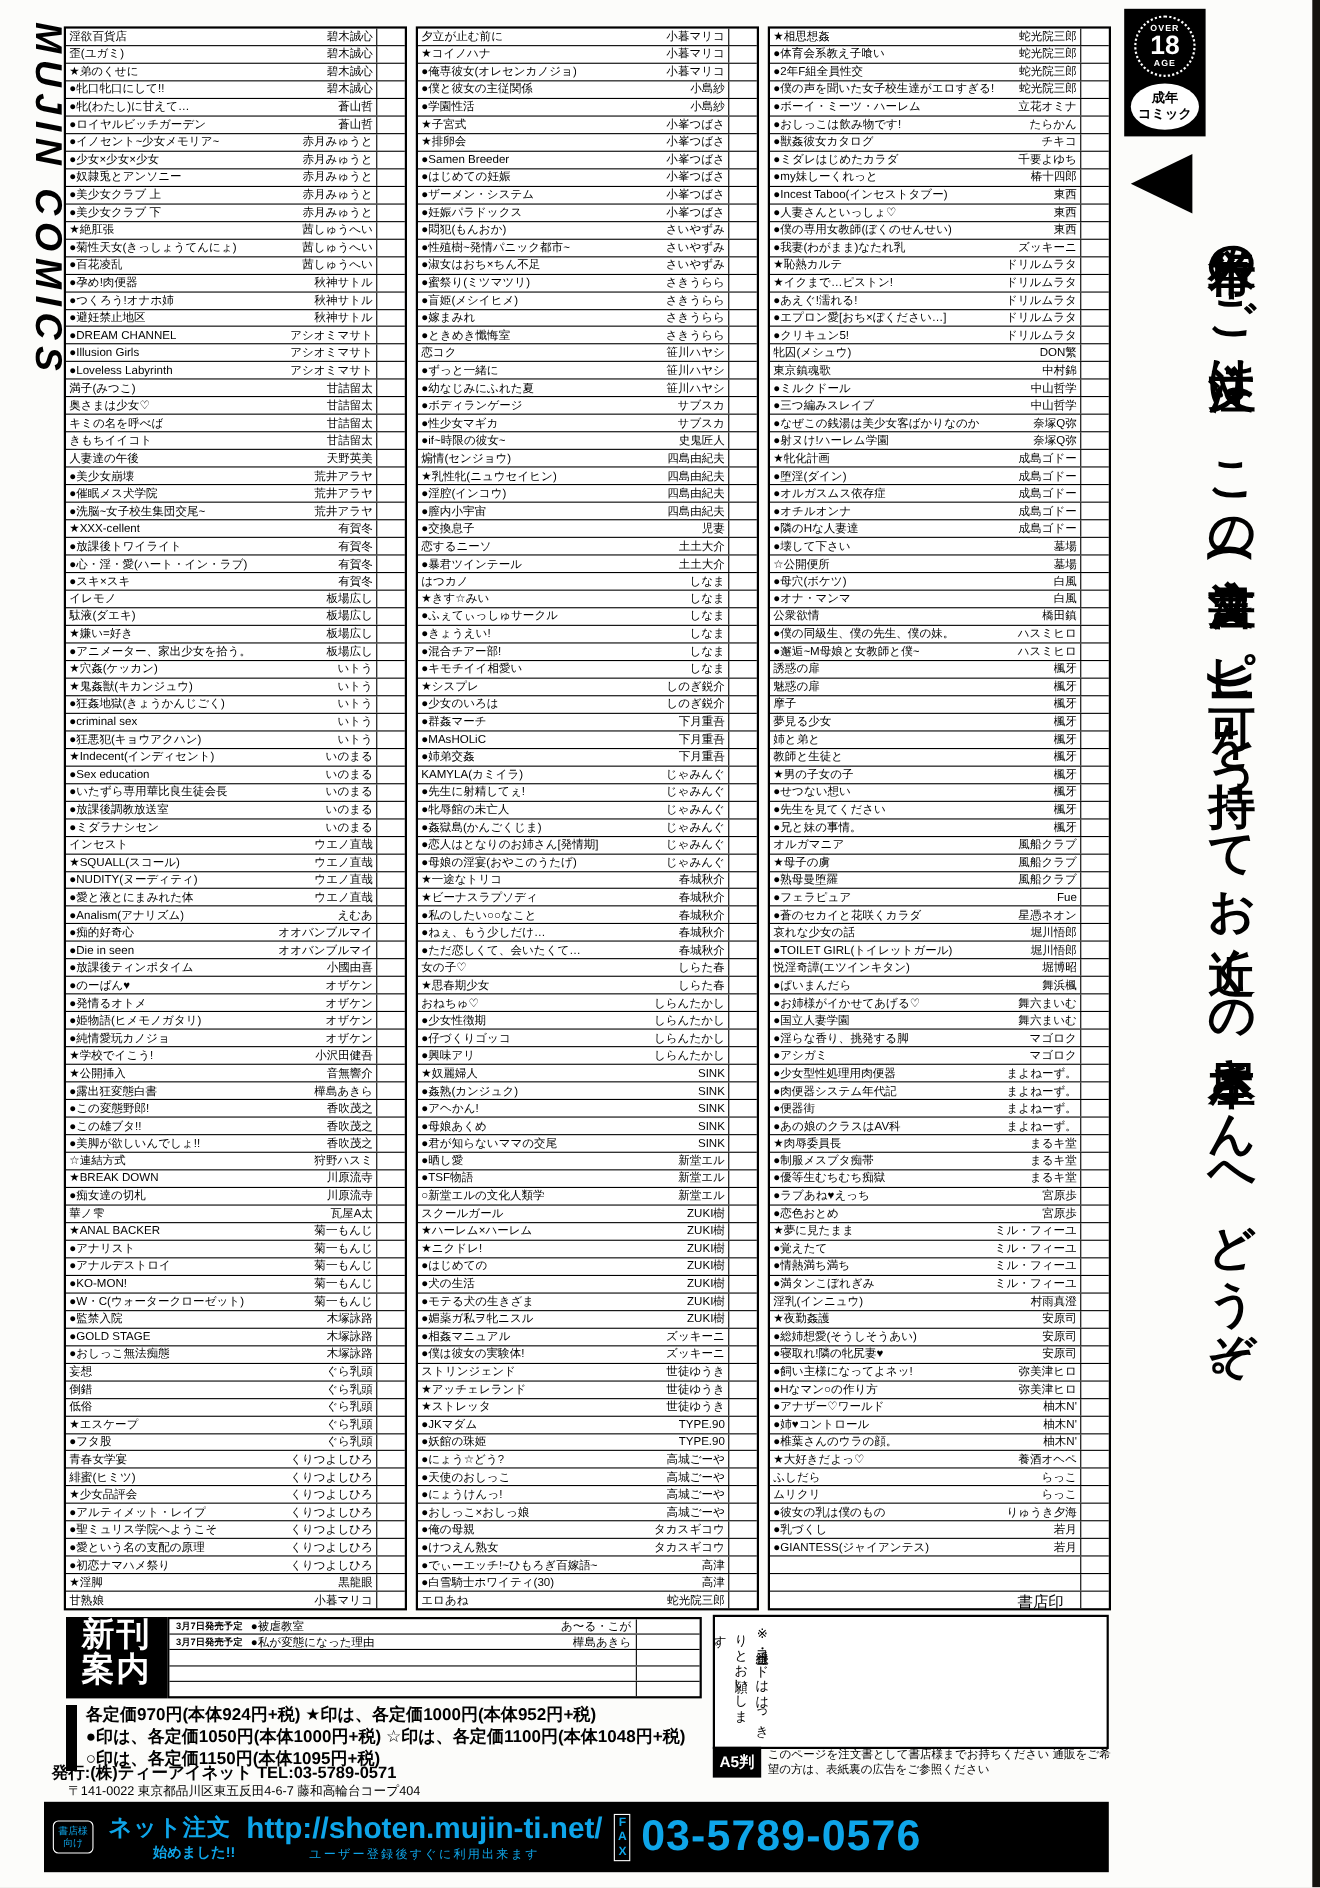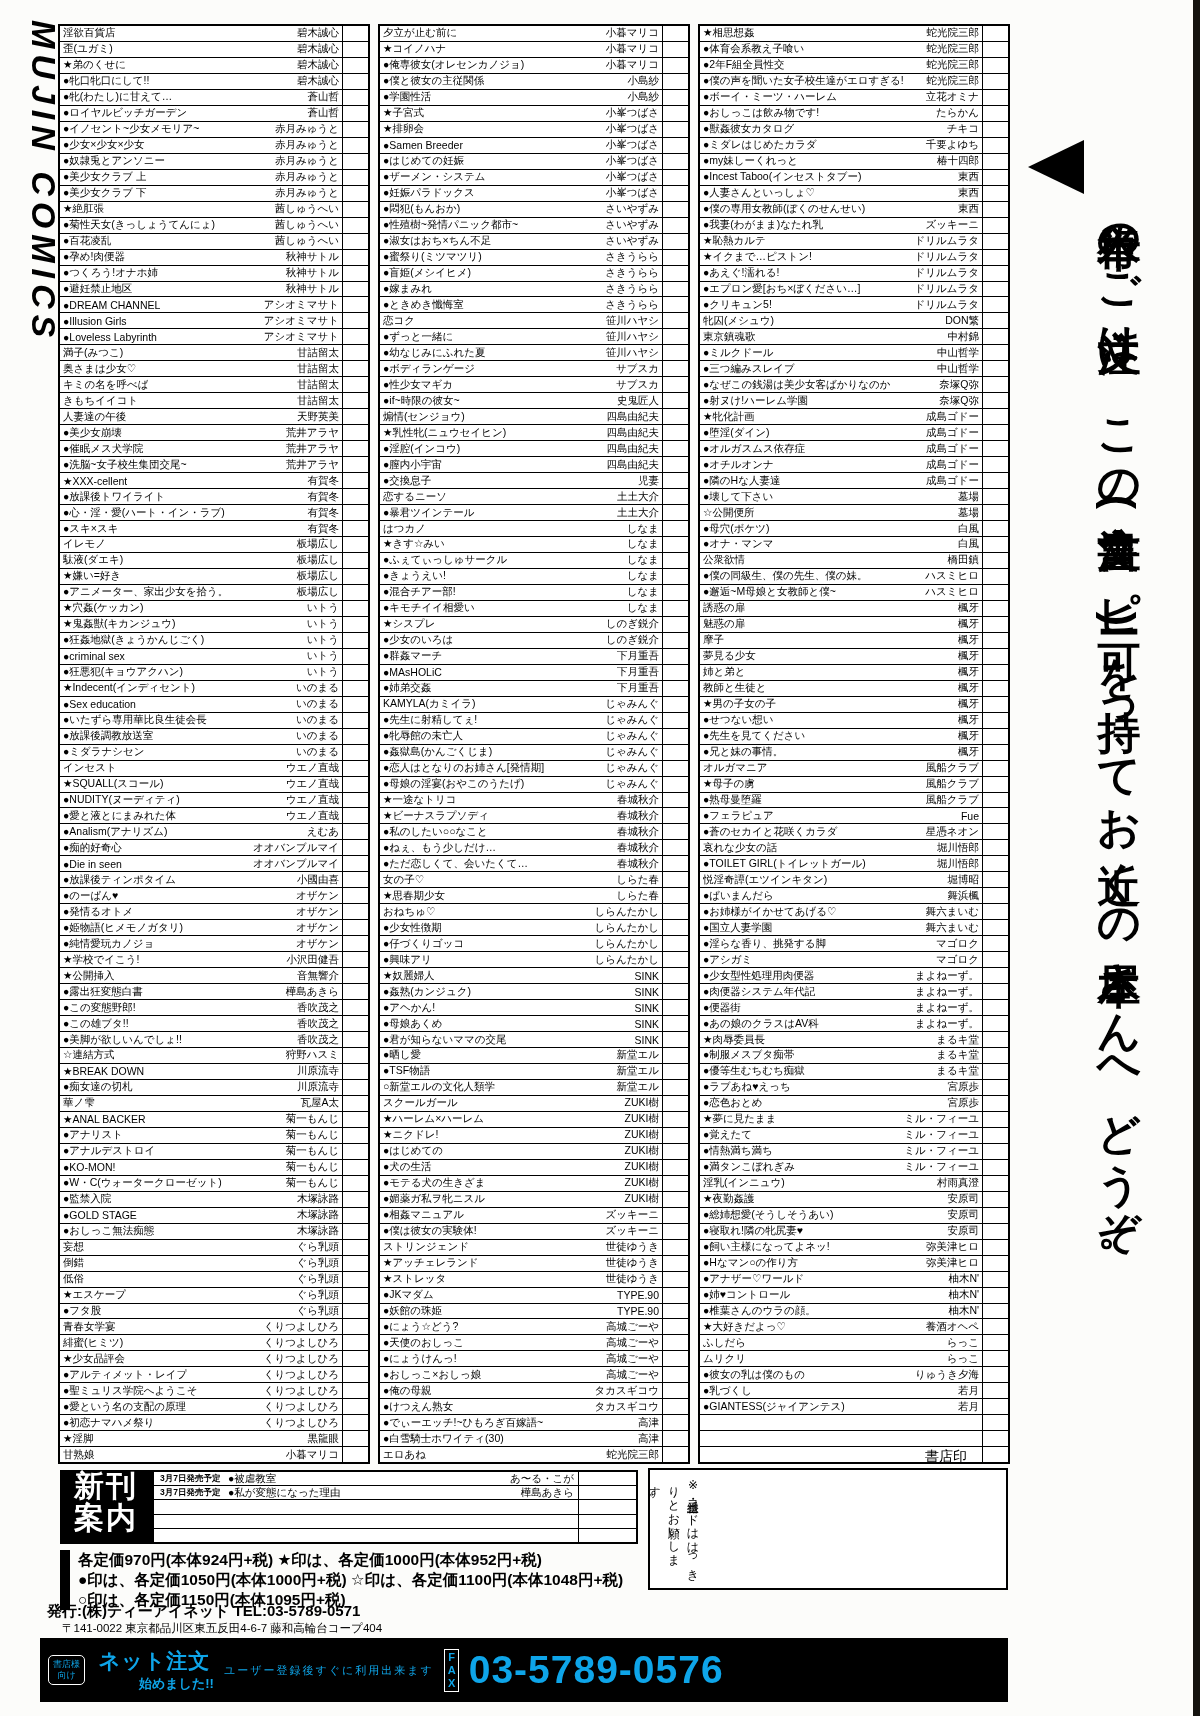--- a/index.html
+++ b/index.html
@@ -2291,20 +2291,31 @@
 
       <div class="row">
         <div class="cell-main">
           <span class="b-title"></span>
           <span class="b-author"></span>
         </div>
         <div class="cell-qty"></div>
       </div>
     </div>
 
+  <div class="age-box">
+    <div class="age-circle">
+      <span class="age-over">OVER</span>
+      <span class="age-num">18</span>
+      <span class="age-age">AGE</span>
+    </div>
+    <div class="seinen-oval">
+      <span>成年</span>
+      <span>コミック</span>
+    </div>
+  </div>
   <div class="tri-left"></div>
   <div class="headline">単行本のご注文は、この注文書(コピー可)を持ってお近くの本屋さんへどうぞ。</div>
 
   <div class="shinkan-box">
     <span>新刊</span>
     <span>案内</span>
   </div>
   <div class="shinkan-table">
 
       <div class="rel-row">
@@ -2349,27 +2360,32 @@
   </div>
 
   <div class="price-block">
     <div>各定価970円(本体924円+税) ★印は、各定価1000円(本体952円+税)</div>
     <div>●印は、各定価1050円(本体1000円+税) ☆印は、各定価1100円(本体1048円+税)</div>
     <div>○印は、各定価1150円(本体1095円+税)</div>
   </div>
   <div class="pub-line1">発行:(株)ティーアイネット TEL:03-5789-0571</div>
   <div class="pub-line2">〒141-0022 東京都品川区東五反田4-6-7 藤和高輪台コープ404</div>
 
+  <div class="a5-block">
+    <span class="a5-badge">A5判</span>
+    <span class="a5-note">このページを注文書として書店様までお持ちください 通販をご希望の方は、表紙裏の広告をご参照ください</span>
+  </div>
 
   <div class="netbar">
     <span class="net-badge">書店様
 向け</span>
     <span class="net-stack">
       <span class="net-main">ネット注文</span>
       <span class="net-sub">始めました!!</span>
     </span>
     <span class="url-stack">
+      <span class="net-url">http://shoten.mujin-ti.net/</span>
       <span class="net-note">ユーザー登録後すぐに利用出来ます</span>
     </span>
     <span class="fax-label">FAX</span>
     <span class="fax-number">03-5789-0576</span>
   </div>
 </div>
 
 </body></html>

